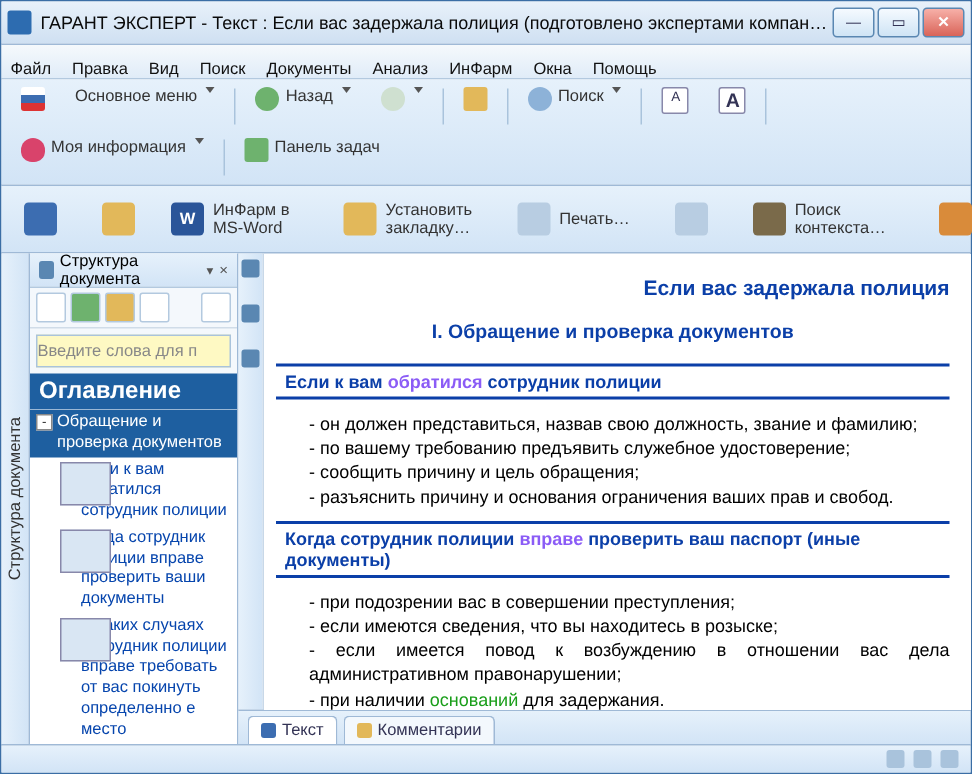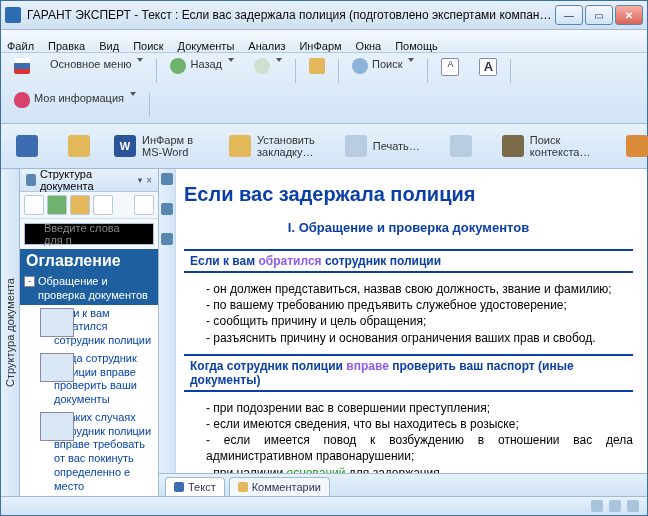--- a/index.html
+++ b/index.html
@@ -20,34 +20,34 @@
 .bigbtn{height:34px;display:flex;align-items:center;gap:6px;padding:0 8px;border:1px solid transparent;border-radius:3px;color:#333;font-size:11px;line-height:1.1}
 .bigicon{width:22px;height:22px;border-radius:3px}
 .body{flex:1;display:flex;min-height:0}
 .vtab{width:18px;background:linear-gradient(90deg,#e6f1fb,#d2e4f6);border-right:1px solid #9fb9d6;display:flex;align-items:center;justify-content:center}
 .vtab span{writing-mode:vertical-rl;transform:rotate(180deg);font-size:11px;color:#333}
 .sidebar{width:138px;border-right:1px solid #9fb9d6;display:flex;flex-direction:column;background:#f4f8fc;min-height:0}
 .sidehdr{height:22px;background:linear-gradient(#e6f1fb,#d2e4f6);display:flex;align-items:center;padding:0 6px;font-size:11px;border-bottom:1px solid #b3c9df;gap:4px}
 .sidehdr .hicon{width:12px;height:12px;background:#5a87b2;border-radius:2px}
 .sidetools{height:26px;display:flex;align-items:center;gap:3px;padding:0 4px;border-bottom:1px solid #d0dce8}
 .stool{width:18px;height:18px;border:1px solid #b3c9df;border-radius:2px;background:#fff}
-.searchbox{margin:4px;border:1px solid #a9c3dc;background:#000000;height:20px;padding:0 19px;display:flex;align-items:center;color:#888;font-size:11px}
+.searchbox{margin:4px;border:1px solid #a9c3dc;background:#fef9c3;height:20px;padding:0 0;display:flex;align-items:center;color:#888;font-size:11px}
 .treehdr{background:#1e5fa0;color:#fff;font-weight:bold;padding:3px 6px;font-size:16px}
 .tree{flex:1;overflow:auto;font-size:11px;background:#fff}
 .node{padding:2px 2px 2px 18px;color:#0645ad;line-height:1.25;cursor:default;position:relative}
 .node.sel{background:#1e5fa0;color:#fff}
 .node .pm{position:absolute;left:4px;top:3px;width:9px;height:9px;border:1px solid #888;background:#fff;font-size:9px;line-height:9px;text-align:center;color:#333}
 .node.sub{padding-left:34px}
 .node .doc{position:absolute;left:20px;top:3px;width:10px;height:11px;background:#d9e6f3;border:1px solid #88a}
 .content{flex:1;display:flex;flex-direction:column;min-width:0;min-height:0}
 .gutter{width:16px;background:linear-gradient(90deg,#e6f1fb,#d2e4f6);border-right:1px solid #c8d8e8;display:flex;flex-direction:column;align-items:center;padding-top:4px;gap:18px}
 .gdot{width:12px;height:12px;background:#5a87b2;border-radius:2px}
 .docwrap{flex:1;display:flex;min-height:0}
 .doc{flex:1;overflow:auto;padding:8px 14px 8px 8px;font-size:13px;background:#fff}
-h2.blue{color:#0b3fa8;font-weight:bold;text-align:left;font-size:20px;margin:6px 0 14px}
+h2.blue{color:#0b3fa8;font-weight:bold;text-align:right;font-size:14px;margin:6px 0 14px}
 h3.blue{color:#0b3fa8;font-weight:bold;text-align:center;font-size:13px;margin:6px 0 14px}
 .band{border-top:2px solid #0b3fa8;border-bottom:2px solid #0b3fa8;padding:3px 6px;font-weight:bold;color:#0b3fa8;font-size:12px;margin:8px 0}
 .band .g{color:#8b5cf6}
 .para{margin-left:22px;color:#000;font-size:12px;line-height:1.35}
 .para .g{color:#1a9e1a}
 .tabs{height:22px;background:linear-gradient(#e6f1fb,#d2e4f6);border-top:1px solid #9fb9d6;display:flex;align-items:flex-end;padding:0 6px;gap:4px}
 .tab{height:18px;border:1px solid #9fb9d6;border-bottom:none;border-radius:4px 4px 0 0;background:#f3f8fd;padding:0 8px;display:flex;align-items:center;gap:4px;font-size:11px;color:#335}
 .tab.active{background:#fff}
 .tab .ti{width:10px;height:10px;border-radius:2px}
 .status{height:18px;background:linear-gradient(#e6f1fb,#d2e4f6);border-top:1px solid #9fb9d6;display:flex;justify-content:flex-end;align-items:center;padding:0 8px;gap:6px}
@@ -114,20 +114,24 @@
     <div class="tbtn">
         <span class="ticon" style="background:#fff;border:1px solid #88a;color:#335;font-size:13px;font-weight:bold;text-align:center">A</span>
       </div>
     <div class="sep"></div>
     <div class="tbtn">
         <span class="ticon" style="background:#d9436b;border-radius:50% 50% 45% 45%"></span>
         <span>Моя информация</span>
         <span class="drop"></span>
       </div>
     <div class="sep"></div>
+    <div class="tbtn">
+        <span class="ticon" style="background:#6eb26e"></span>
+        <span>Панель задач</span>
+      </div>
   </div>
 
   <div class="toolbar2">
     <div class="bigbtn">
         <span class="bigicon" style="background:#3c6db1"></span>
         <span class="drop"></span>
       </div>
     <div class="bigbtn">
         <span class="bigicon" style="background:#e2b85a"></span>
       </div>

